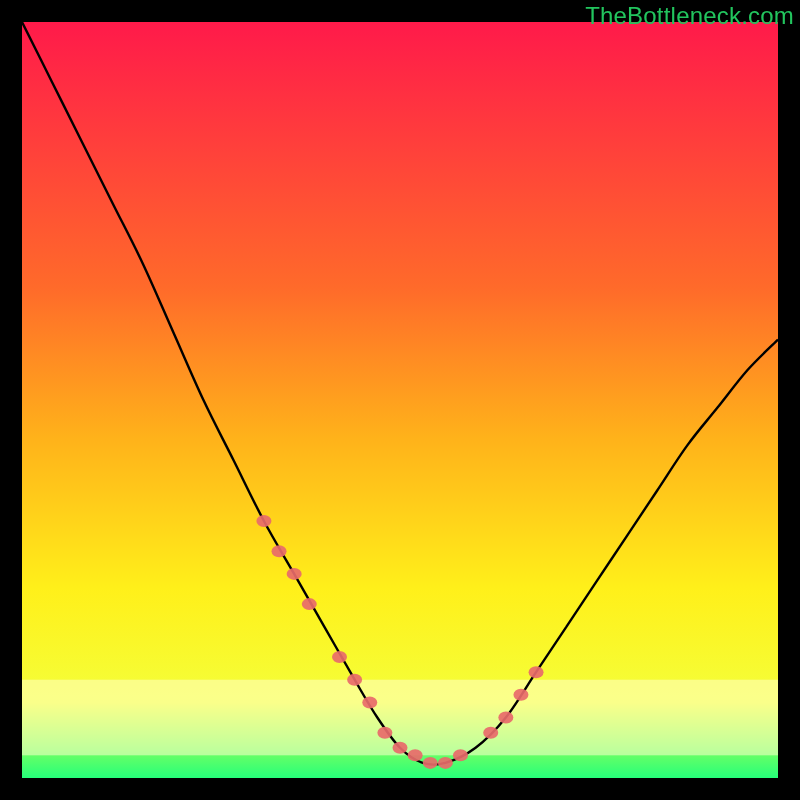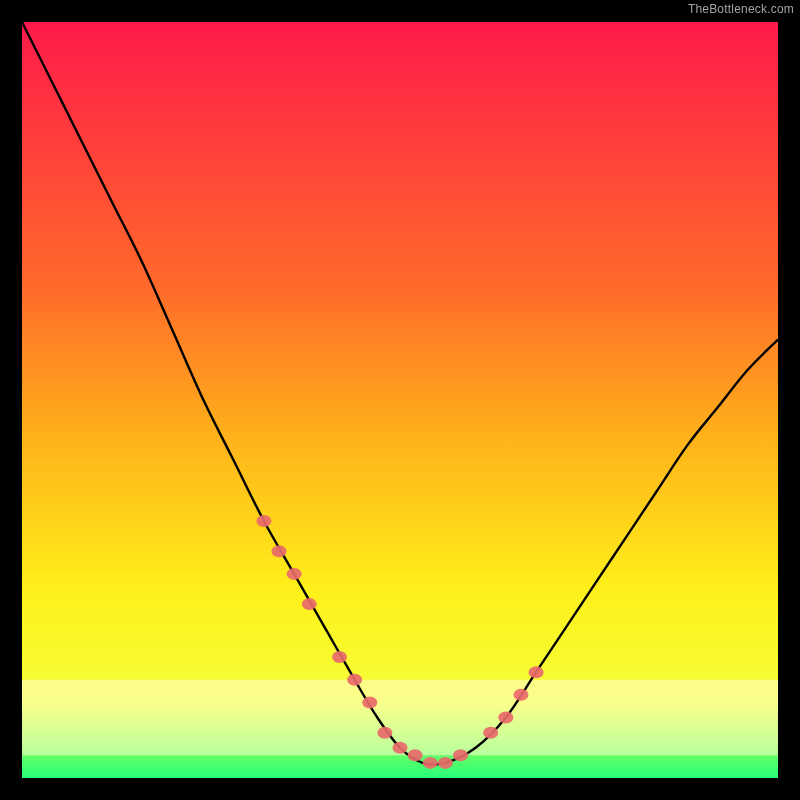--- a/index.html
+++ b/index.html
@@ -23,22 +23,22 @@
     position: absolute;
     left: 0;
     top: 0;
     width: 756px;
     height: 756px;
   }
   .watermark {
     position: absolute;
     top: 2px;
     right: 6px;
-    color: #a3a3a3;
-    font-size: 12px;
+    color: #22c55e;
+    font-size: 24px;
     font-weight: 500;
     letter-spacing: 0.2px;
     z-index: 10;
   }
 </style>
 </head>
 <body>
 
 <div class="watermark">TheBottleneck.com</div>
 

